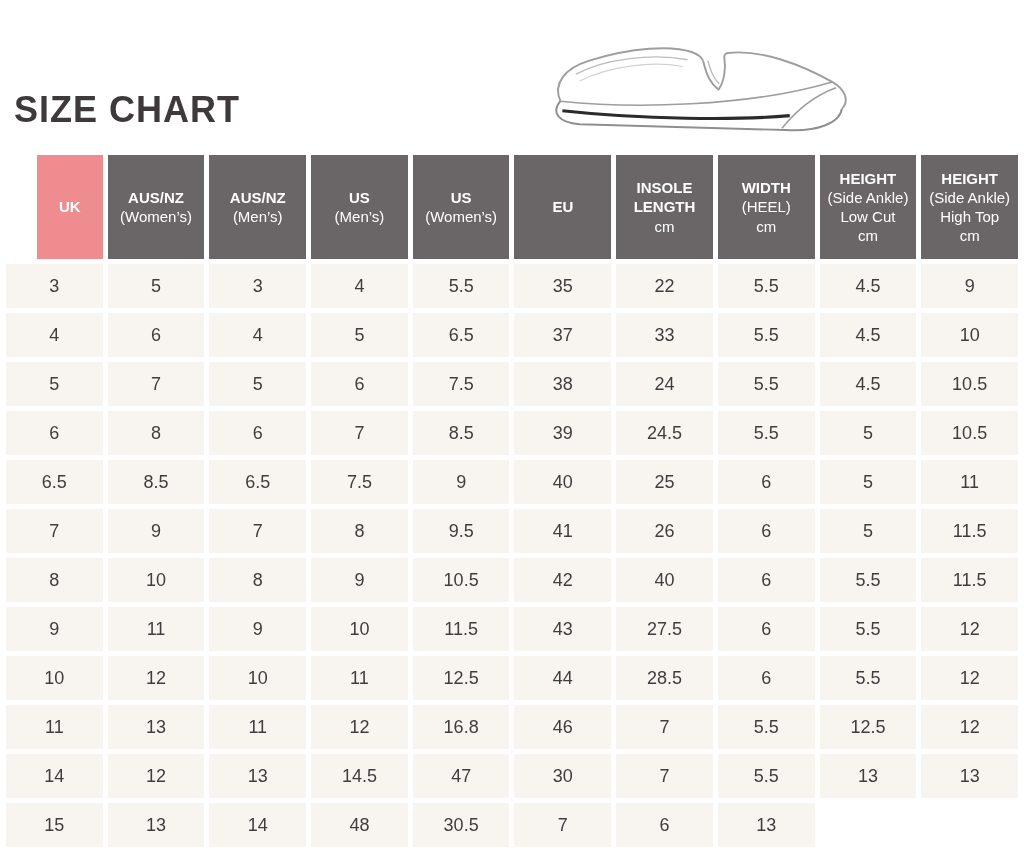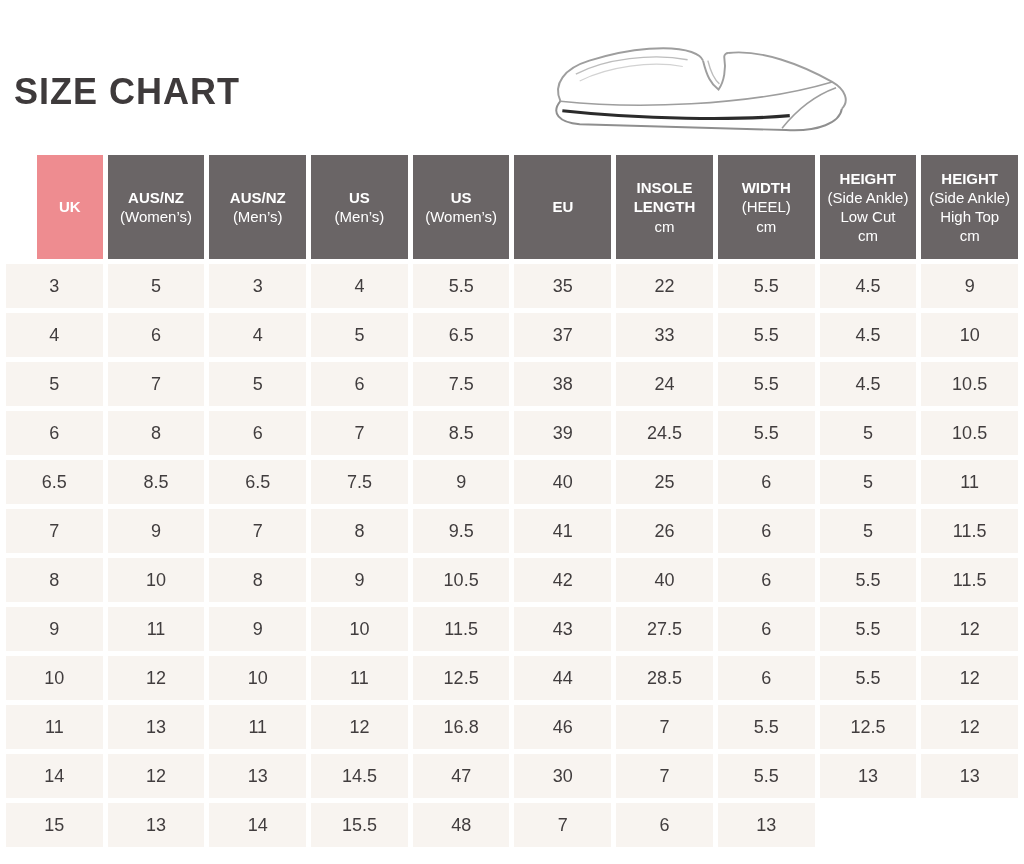--- a/index.html
+++ b/index.html
@@ -7,21 +7,21 @@
     width: 1024px; height: 864px;
     background: #ffffff;
     font-family: "Liberation Sans", "DejaVu Sans", sans-serif;
     overflow: hidden;
     position: relative;
   }
   .page { position: relative; width: 1024px; height: 864px; background: #fff; }
 
   .page-title {
     position: absolute;
-    left: 14px; top: 71px;
+    left: 14px; top: 89px;
     font-size: 36px;
     font-weight: bold;
     color: #3e3a3b;
     letter-spacing: 1px;
   }
 
   .shoe-wrap {
     position: absolute;
     left: 545px; top: 20px;
     width: 318px; height: 118px;
@@ -243,20 +243,20 @@
       <div class="cell">14.5</div>
       <div class="cell">47</div>
       <div class="cell">30</div>
       <div class="cell">7</div>
       <div class="cell">5.5</div>
       <div class="cell">13</div>
       <div class="cell">13</div>
       <div class="cell">15</div>
       <div class="cell">13</div>
       <div class="cell">14</div>
-      <div class="cell">15.5</div>
       <div class="cell">48</div>
+      <div class="cell">30.5</div>
       <div class="cell">7</div>
       <div class="cell">6</div>
       <div class="cell">13</div>
     </div>
 
 </div>
 
 </body></html>

